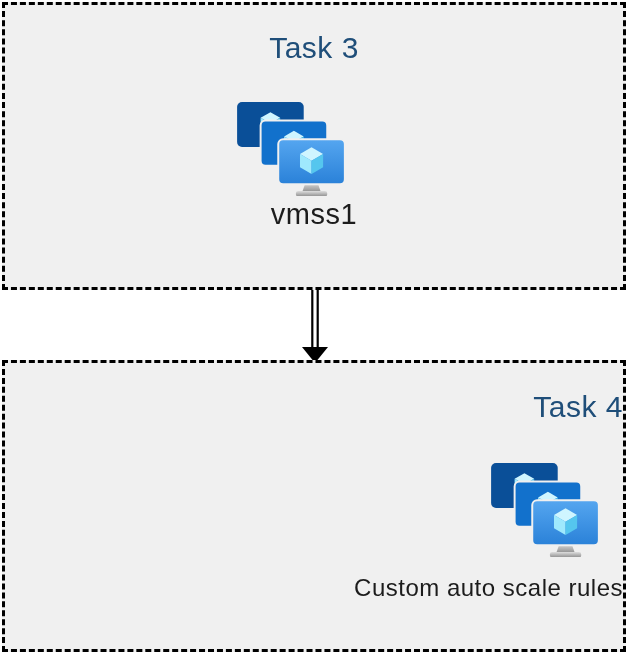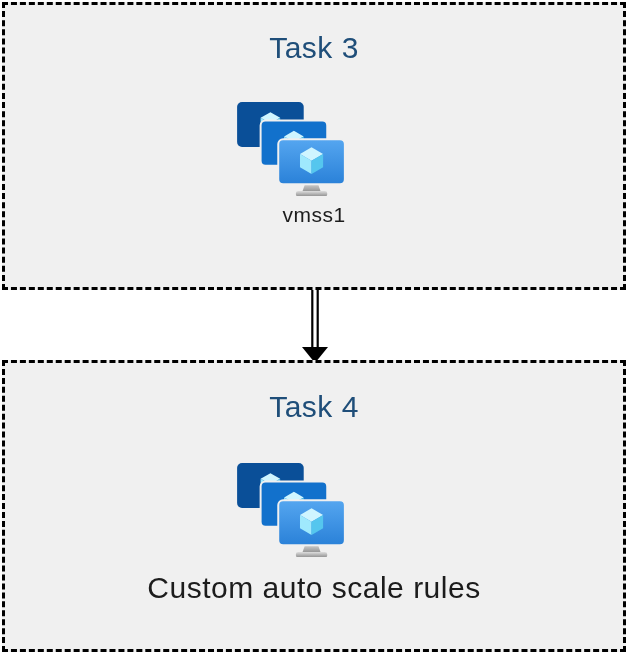--- a/index.html
+++ b/index.html
@@ -18,48 +18,48 @@
     left: 2px;
     width: 624px;
     box-sizing: border-box;
     background: #f0f0f0;
     border: 3px dashed #000000;
     display: flex;
     flex-direction: column;
     align-items: center;
   }
   .task-box-1 { top: 2px;   height: 288px; padding-top: 25px; }
-  .task-box-2 { top: 360px; height: 292px; padding-top: 26px; }
+  .task-box-2 { top: 360px; height: 292px; padding-top: 26px; align-items: flex-end; }
 
   .task-title {
     margin: 0;
     font-size: 30px;
     font-weight: 400;
     line-height: 36px;
     color: #1f4e79;
     letter-spacing: 0.5px;
   }
 
   .vmss-icon {
     width: 110px;
     height: 96px;
     position: relative;
     left: -24px; 
   }
   .task-box-1 .vmss-icon { margin-top: 34px; }
   .task-box-2 .vmss-icon { margin-top: 36px; }
 
   .task-label {
-    font-size: 21px;
+    font-size: 29px;
     line-height: 37px;
     color: #1c1c1c;
     letter-spacing: 0.5px;
     text-align: center;
   }
-  .task-box-2 .task-label { margin-top: 14px; font-size: 30px; line-height: 34px; }
+  .task-box-2 .task-label { margin-top: 14px; font-size: 24px; line-height: 34px; }
 
   .connector-arrow {
     position: absolute;
     left: 300px;
     top: 290px;
   }
 </style>
 </head>
 <body>
 

